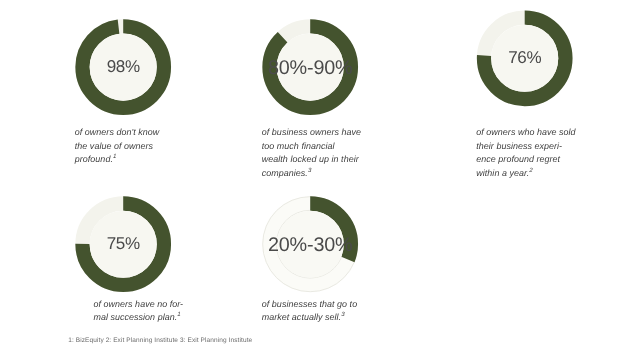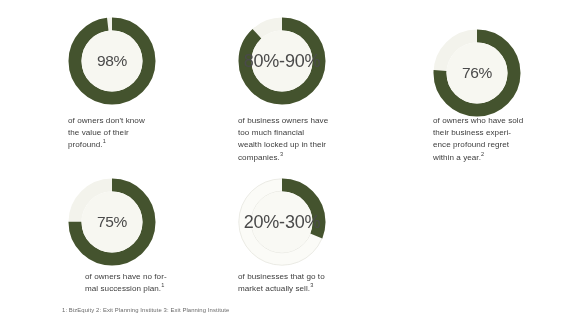--- a/index.html
+++ b/index.html
@@ -62,20 +62,21 @@
   }
 
   .caption {
     position: absolute;
     left: 0;
     font-size: 8.1px;
     line-height: 12.2px;
     color: #3c3c3c;
     width: 118px;
     letter-spacing: 0.05px;
+    font-style: italic;
   }
 
   .caption sup {
     font-size: 5.6px;
     vertical-align: super;
     line-height: 0;
   }
 
   .footnote {
     position: absolute;
@@ -98,42 +99,42 @@
       <svg viewBox="0 0 88 88">
         <circle cx="44" cy="44" r="37" fill="none" stroke="#f3f3ec" stroke-width="13"></circle>
         <circle cx="44" cy="44" r="37" fill="none" stroke="#44532e" stroke-width="13" stroke-dasharray="227.8 4.7" transform="rotate(-90 44 44)"></circle>
         <circle cx="44" cy="44" r="30.5" fill="#f7f7f1"></circle>
       </svg>
       <div class="donut-value">98%</div>
     </div>
   </div>
   <div class="caption" style="left:68px; top:115px;">
     <span>of owners don't know</span><br>
-    <span>the value of their</span><br>
+    <span>the value of owners</span><br>
     <span>profound.</span><sup>1</sup>
   </div>
 
   <div class="stat-cell" style="left:238px; top:17px;">
     <div class="donut-wrap">
       <svg viewBox="0 0 88 88">
         <circle cx="44" cy="44" r="37" fill="none" stroke="#f3f3ec" stroke-width="13"></circle>
         <circle cx="44" cy="44" r="37" fill="none" stroke="#44532e" stroke-width="13" stroke-dasharray="204.6 27.9" transform="rotate(-90 44 44)"></circle>
         <circle cx="44" cy="44" r="30.5" fill="#f7f7f1"></circle>
       </svg>
       <div class="donut-value compact">80%-90%</div>
     </div>
   </div>
   <div class="caption" style="left:238px; top:115px; width:124px;">
     <span>of business owners have</span><br>
     <span>too much financial</span><br>
     <span>wealth locked up in their</span><br>
     <span>companies.</span><sup>3</sup>
   </div>
 
-  <div class="stat-cell" style="left:433px; top:29px;">
+  <div class="stat-cell" style="left:433px; top:9px;">
     <div class="donut-wrap">
       <svg viewBox="0 0 88 88">
         <circle cx="44" cy="44" r="37" fill="none" stroke="#f3f3ec" stroke-width="13"></circle>
         <circle cx="44" cy="44" r="37" fill="none" stroke="#44532e" stroke-width="13" stroke-dasharray="176.7 55.8" transform="rotate(-90 44 44)"></circle>
         <circle cx="44" cy="44" r="30.5" fill="#f7f7f1"></circle>
       </svg>
       <div class="donut-value">76%</div>
     </div>
   </div>
   <div class="caption" style="left:433px; top:115px; width:122px;">

